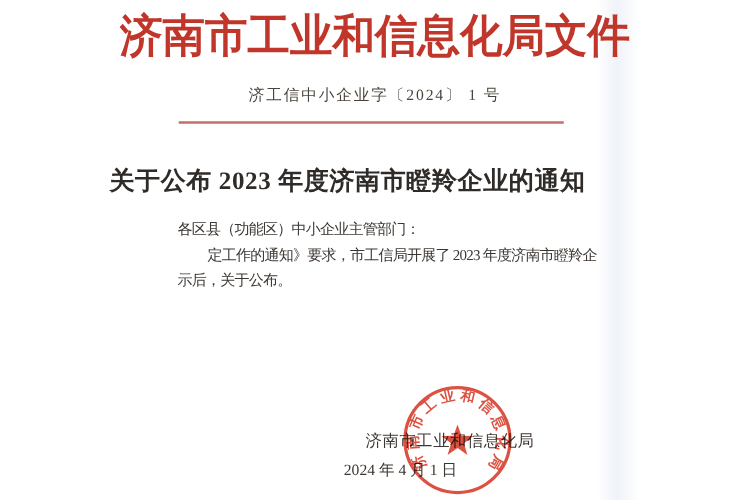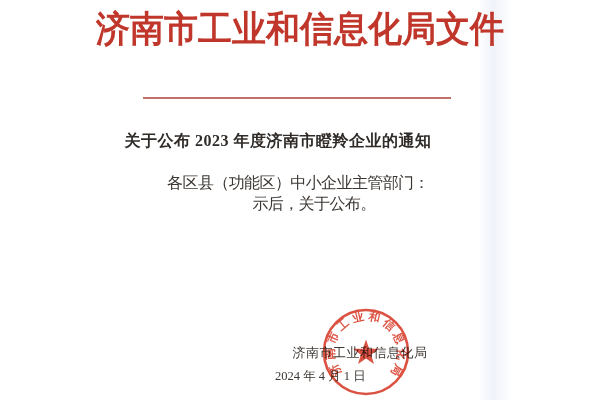--- a/index.html
+++ b/index.html
@@ -32,28 +32,27 @@
     font-size:12.5px; color:#4b443c;
     letter-spacing:1.5px;
   }
   .rule {
     position:absolute; top:97px; left:143px; width:308px; height:2px;
     background:#c17169;
   }
   .title {
     position:absolute; top:131px; left:0; width:556px;
     text-align:center;
-    font-size:16px; font-weight:bold; color:#2f2b28;
+    font-size:20px; font-weight:bold; color:#2f2b28;
     letter-spacing:0.5px;
   }
   .body-block {
     position:absolute; top:173px; left:142px; width:312px;
-    font-size:16px; color:#3c3733;
+    font-size:12px; color:#3c3733;
     letter-spacing:-0.6px;
-    text-align:center;
   }
   .body-block .line {
     height:20.6px; line-height:20.6px;
     white-space:nowrap;
   }
   .body-block .line:nth-child(2),
   .body-block .line:nth-child(7) { text-indent:2em; }
   .signature {
     position:absolute; top:344px; left:275px; width:170px;
     text-align:center; font-size:13px; color:#3c3733;
@@ -71,27 +70,29 @@
 </style>
 </head>
 <body>
 
 <div class="page">
 
   <div class="streak-right"></div>
 
   <div class="header">济南市工业和信息化局文件</div>
 
+  <div class="docnum">济工信中小企业字〔2024〕 1 号</div>
 
   <div class="rule"></div>
 
   <div class="title">关于公布 2023 年度济南市瞪羚企业的通知</div>
 
   <div class="body-block">
     <div class="line">各区县（功能区）中小企业主管部门：</div>
+    <div class="line">定工作的通知》要求，市工信局开展了 2023 年度济南市瞪羚企</div>
     <div class="line">示后，关于公布。</div>
   </div>
 
   <div class="signature">济南市工业和信息化局</div>
 
   <div class="date">2024 年 4 月 1 日</div>
 
   <svg class="seal" viewBox="0 0 92 92" xmlns="http://www.w3.org/2000/svg">
     <defs>
       <path id="sealArc" d="M 21.5 66.6 A 32 32 0 1 1 70.5 66.6" fill="none"></path>

